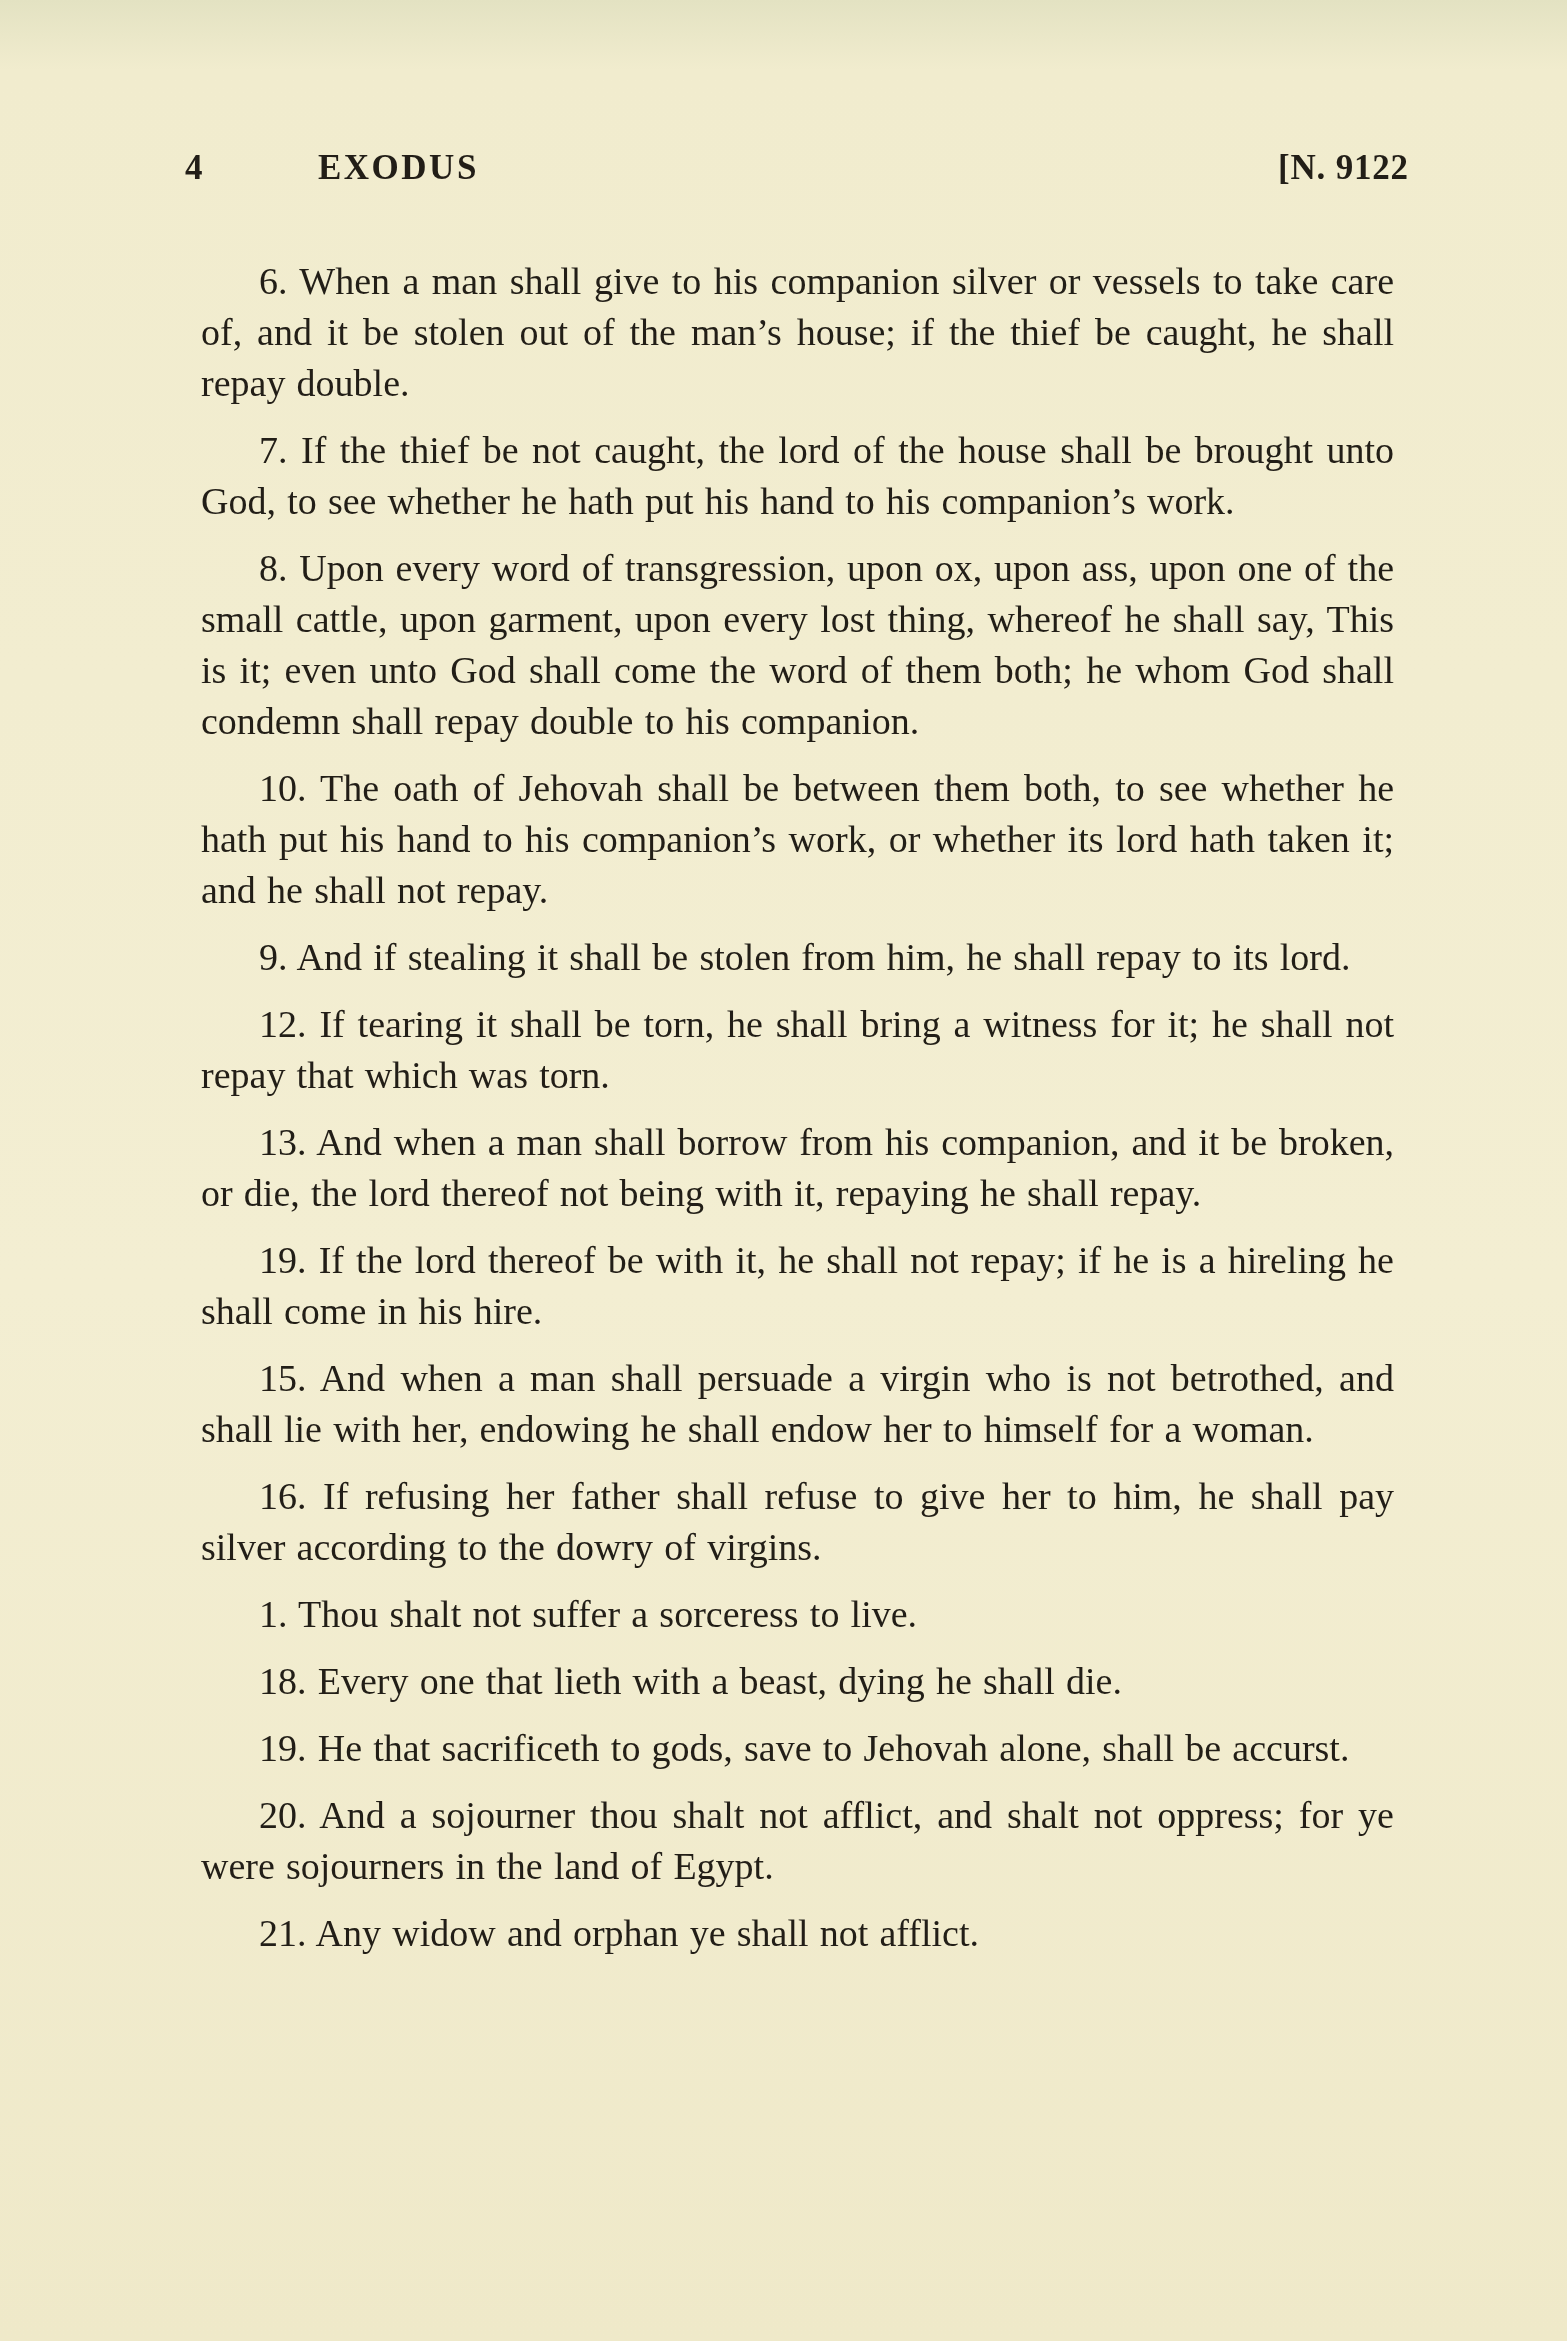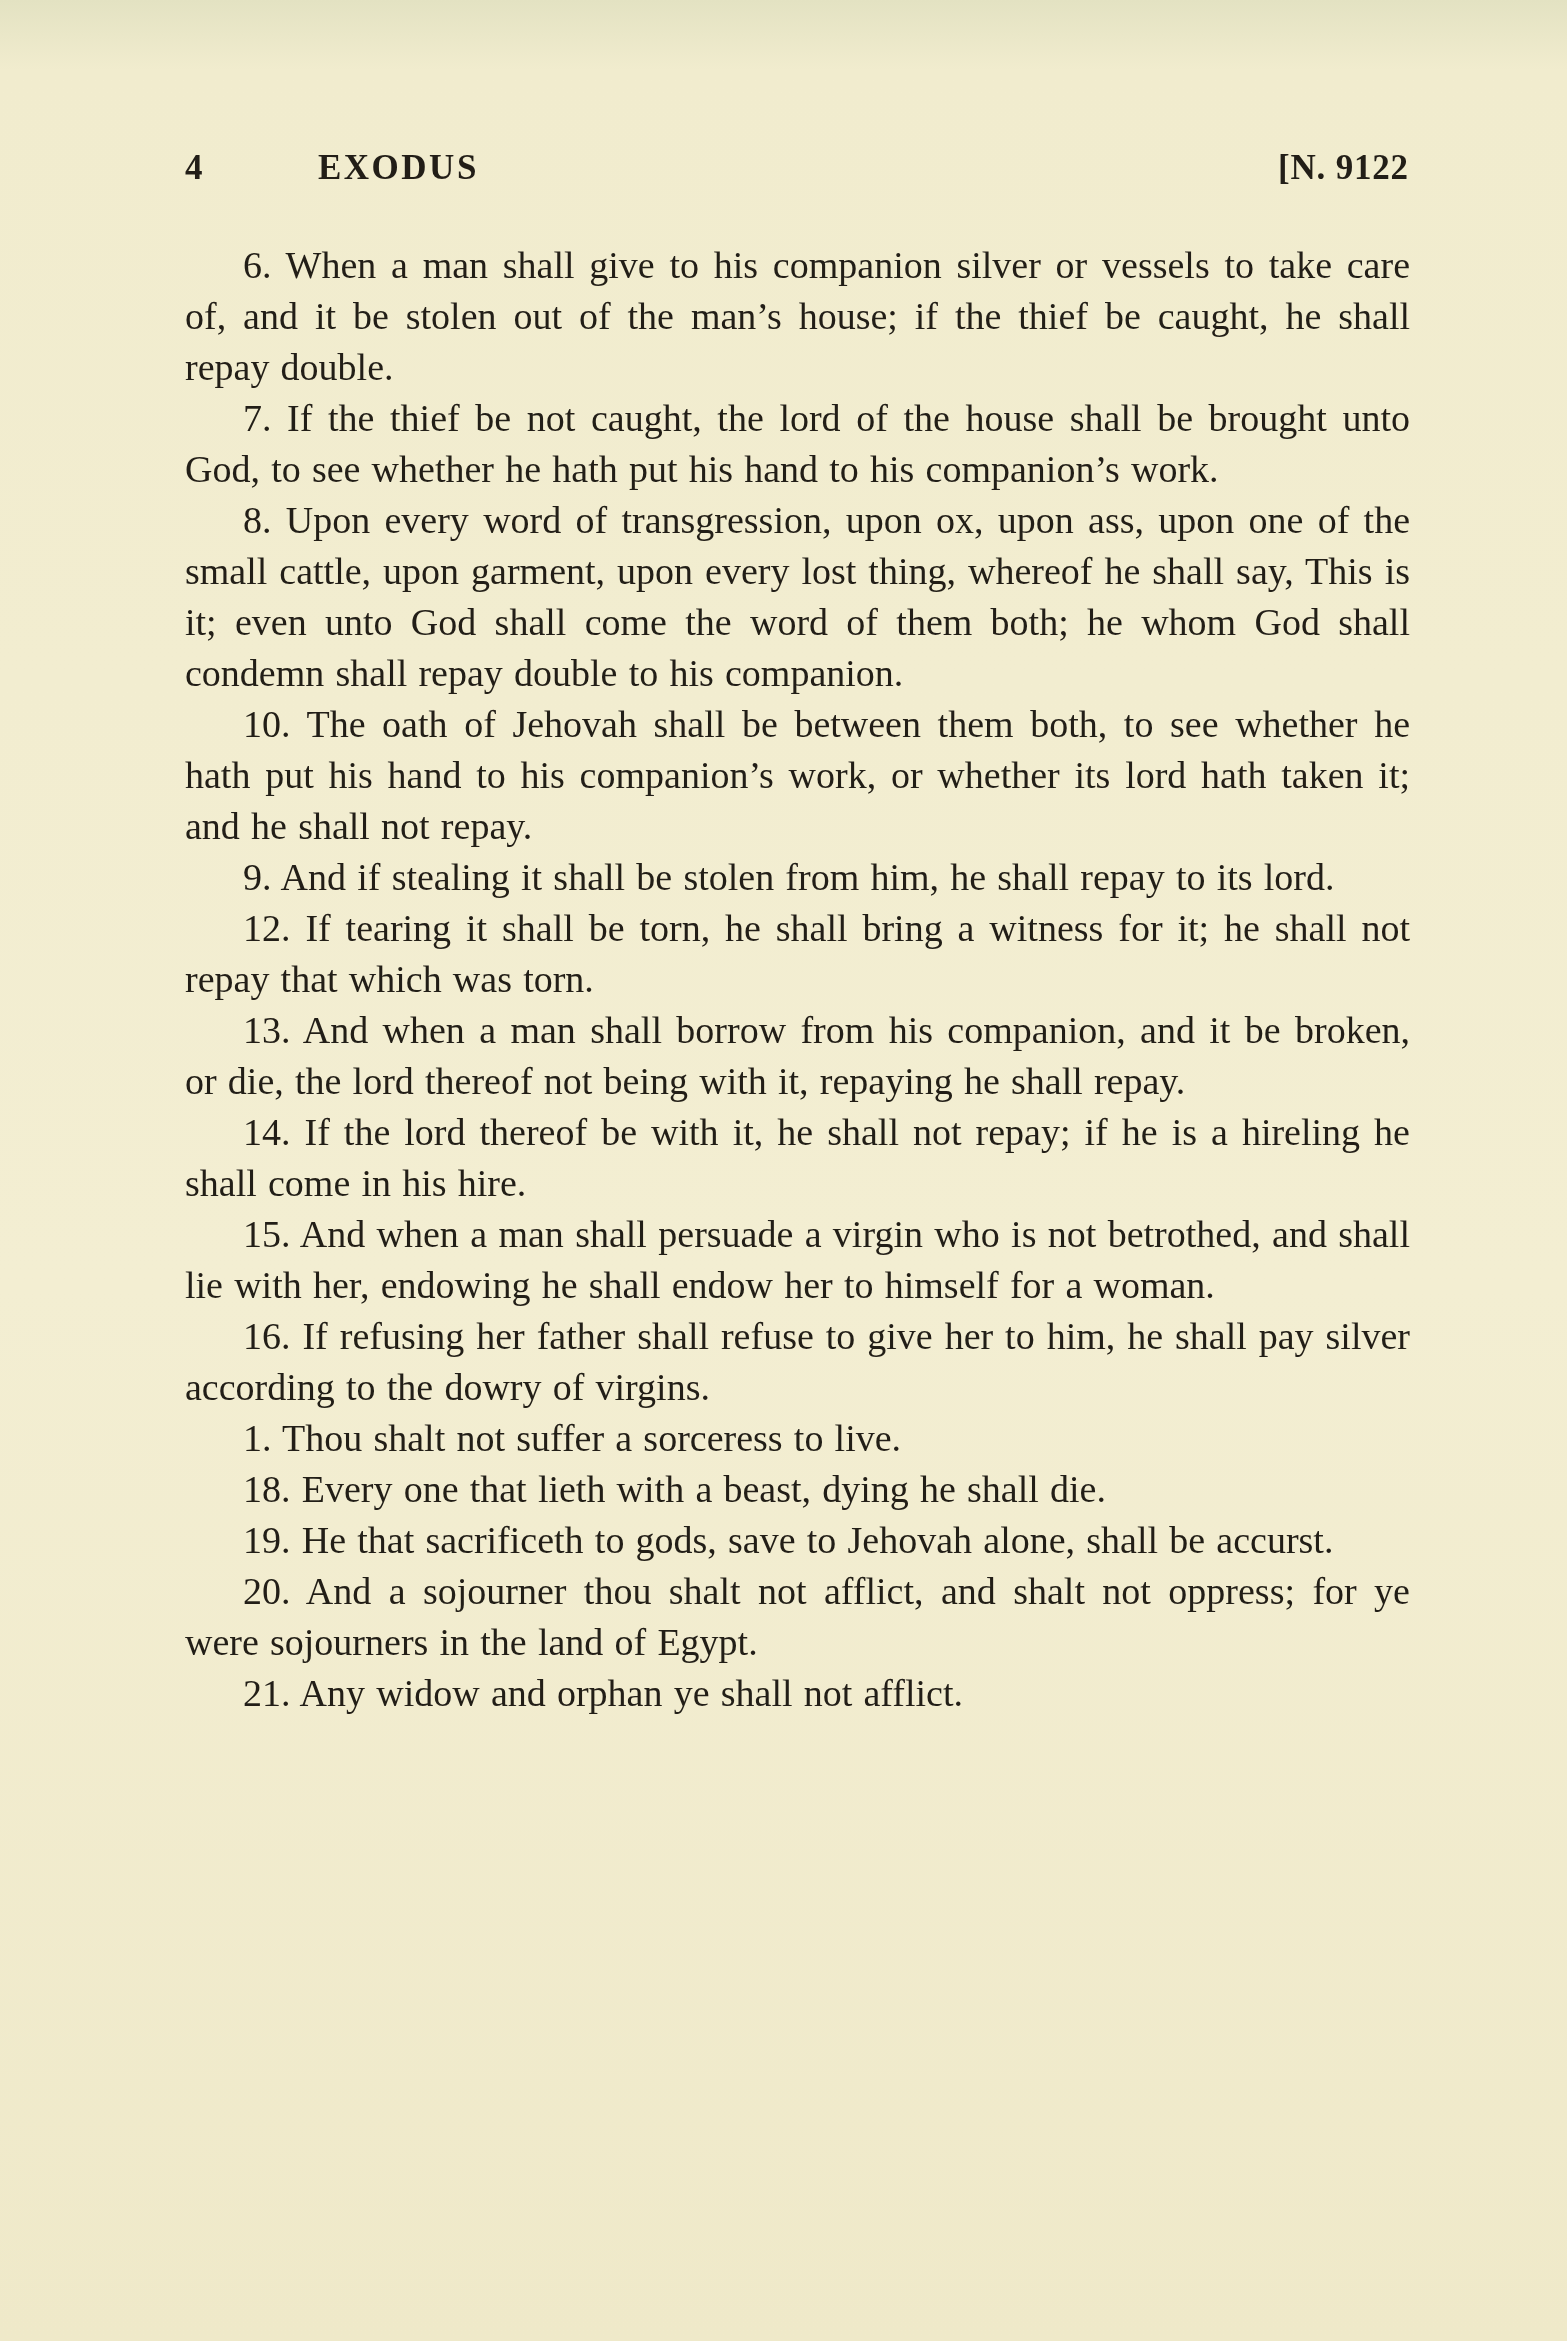--- a/index.html
+++ b/index.html
@@ -49,21 +49,21 @@
     position: absolute;
     top: 240px;
     left: 185px;
     width: 1225px;
     font-size: 38px;
     line-height: 51px;
     text-align: justify;
     text-justify: inter-word;
   }
   .text-body p {
-    margin: 0;
+    margin: 16px;
     padding: 0;
     text-indent: 58px;
     word-spacing: 1.7px;
   }
 </style>
 </head>
 <body>
 
 <div class="page">
 
@@ -75,21 +75,21 @@
 
   <div class="text-body" id="verses-container">
 
   <p>6. When a man shall give to his companion silver or vessels to take care of, and it be stolen out of the man’s house; if the thief be caught, he shall repay double.</p>
       <p>7. If the thief be not caught, the lord of the house shall be brought unto God, to see whether he hath put his hand to his companion’s work.</p>
       <p>8. Upon every word of transgression, upon ox, upon ass, upon one of the small cattle, upon garment, upon every lost thing, whereof he shall say, This is it; even unto God shall come the word of them both; he whom God shall condemn shall repay double to his companion.</p>
       <p>10. The oath of Jehovah shall be between them both, to see whether he hath put his hand to his companion’s work, or whether its lord hath taken it; and he shall not repay.</p>
       <p>9. And if stealing it shall be stolen from him, he shall repay to its lord.</p>
       <p>12. If tearing it shall be torn, he shall bring a witness for it; he shall not repay that which was torn.</p>
       <p>13. And when a man shall borrow from his companion, and it be broken, or die, the lord thereof not being with it, repaying he shall repay.</p>
-      <p>14. If the lord thereof be with it, he shall not repay; if he is a hireling he shall come in his hire.</p>
+      <p>19. If the lord thereof be with it, he shall not repay; if he is a hireling he shall come in his hire.</p>
       <p>15. And when a man shall persuade a virgin who is not betrothed, and shall lie with her, endowing he shall endow her to himself for a woman.</p>
       <p>16. If refusing her father shall refuse to give her to him, he shall pay silver according to the dowry of virgins.</p>
       <p>1. Thou shalt not suffer a sorceress to live.</p>
       <p>18. Every one that lieth with a beast, dying he shall die.</p>
       <p>19. He that sacrificeth to gods, save to Jehovah alone, shall be accurst.</p>
       <p>20. And a sojourner thou shalt not afflict, and shalt not oppress; for ye were sojourners in the land of Egypt.</p>
       <p>21. Any widow and orphan ye shall not afflict.</p>
     </div>
 
 </div>

